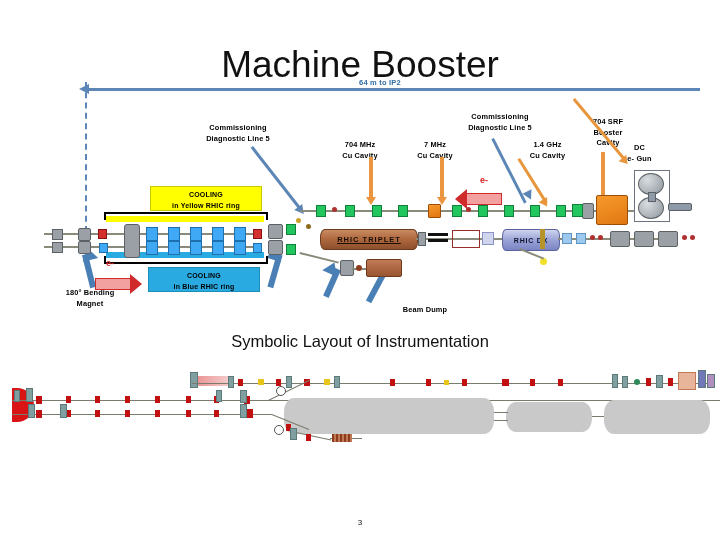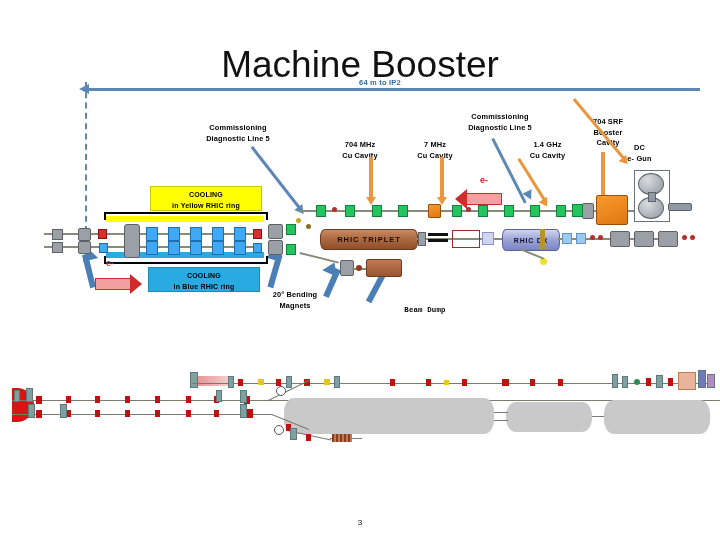--- a/index.html
+++ b/index.html
@@ -191,27 +191,27 @@
     <div>704 SRF</div>
     <div>Booster</div>
     <div>Cavity</div>
   </div>
 
   <div class="lbl" style="left:612px;top:143px;width:55px;">
     <div>DC</div>
     <div>e- Gun</div>
   </div>
 
-
-  <div class="lbl" style="left:255px;top:290px;width:80px;">
-    <div>20° Bending</div>
-    <div>Magnets</div>
-  </div>
-
-  <div class="lbl" style="left:385px;top:305px;width:80px;font-family:Liberation Mono, monospace;">
+  <div class="lbl" style="left:50px;top:288px;width:80px;">
+    <div>180° Bending</div>
+    <div>Magnet</div>
+  </div>
+
+
+  <div class="lbl" style="left:385px;top:305px;width:80px;">
     <div>Beam Dump</div>
   </div>
 
   <div class="conn" style="left:253px;top:146px;width:80px;height:3px;transform:rotate(52deg);"></div>
   <div class="arrow-blue" style="left:296px;top:206px;transform:rotate(-38deg);"></div>
 
   <div class="conn" style="left:494px;top:138px;width:72px;height:3.2px;transform:rotate(63deg);"></div>
   <div class="arrow-blue" style="left:524px;top:191px;transform:rotate(-26deg);"></div>
 
   <div class="oarrow" style="left:366px;top:157px;width:10px;height:48px;">
@@ -315,21 +315,21 @@
   <div class="qgray" style="left:52px;top:229px;width:9px;height:9px;"></div>
   <div class="qgray" style="left:52px;top:242px;width:9px;height:9px;"></div>
   <div class="qgray" style="left:78px;top:228px;width:11px;height:11px;border-radius:2px;"></div>
   <div class="qgray" style="left:78px;top:241px;width:11px;height:11px;border-radius:2px;"></div>
 
   <div class="qgray" style="left:268px;top:224px;width:13px;height:13px;border-radius:2px;"></div>
   <div class="qgray" style="left:268px;top:240px;width:13px;height:13px;border-radius:2px;"></div>
   <div class="qgreen" style="left:286px;top:224px;width:8px;height:9px;"></div>
   <div class="qgreen" style="left:286px;top:244px;width:8px;height:9px;"></div>
 
-  <div class="triplet" style="left:320px;top:229px;width:96px;height:19px;">
+  <div class="triplet" style="left:320px;top:229px;width:96px;height:19px;text-decoration:underline;">
     <span>RHIC TRIPLET</span>
   </div>
   <div class="bline" style="left:416px;top:238px;width:86px;"></div>
   <div class="qgray" style="left:418px;top:232px;width:6px;height:12px;"></div>
   <div style="position:absolute;left:428px;top:232px;width:20px;height:12px;">
     <div style="position:absolute;left:0;top:1px;width:20px;height:3px;background:#111;"></div>
     <div style="position:absolute;left:0;top:7px;width:20px;height:3px;background:#111;"></div>
   </div>
   <div style="position:absolute;left:452px;top:230px;width:26px;height:16px;border:1.5px solid #9b2c2c;"></div>
   <div class="qmag" style="left:482px;top:232px;width:10px;height:11px;background:#cfd4ef;border-color:#8a93c4;"></div>
@@ -362,20 +362,21 @@
   <div class="qgray" style="left:340px;top:260px;width:12px;height:14px;border-radius:2px;"></div>
   <div class="bline" style="left:352px;top:268px;width:14px;"></div>
   <div class="dot" style="left:356px;top:265px;width:6px;height:6px;background:#8d3b1d;"></div>
   <div class="dumpbox" style="left:366px;top:259px;width:34px;height:16px;"></div>
 
   <div class="dot" style="left:296px;top:218px;width:5px;height:5px;background:#c9a227;"></div>
   <div class="dot" style="left:306px;top:224px;width:5px;height:5px;background:#8d6b1d;"></div>
   <div class="dot" style="left:540px;top:258px;width:7px;height:7px;background:#f0e02a;"></div>
   <div class="bline" style="left:520px;top:248px;width:26px;transform:rotate(22deg);transform-origin:0 0;"></div>
 
+  <div class="subtitle">Symbolic Layout of Instrumentation</div>
 
   <div class="semicircle" style="left:12px;top:388px;width:22px;height:34px;"></div>
 
   <div class="sline" style="left:12px;top:400px;width:720px;"></div>
   <div class="sline" style="left:12px;top:414px;width:260px;"></div>
 
   <div class="sred" style="left:36px;top:396px;width:6px;height:8px;"></div>
   <div class="sred" style="left:66px;top:396px;width:5px;height:7px;"></div>
   <div class="sred" style="left:95px;top:396px;width:5px;height:7px;"></div>
   <div class="sred" style="left:125px;top:396px;width:5px;height:7px;"></div>

